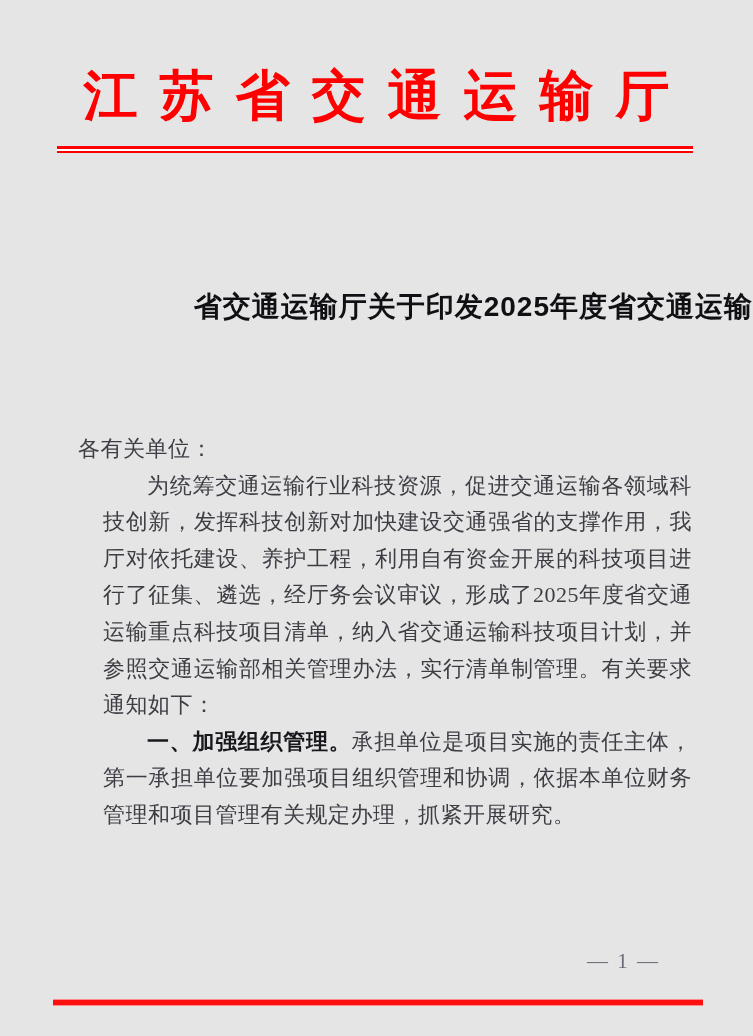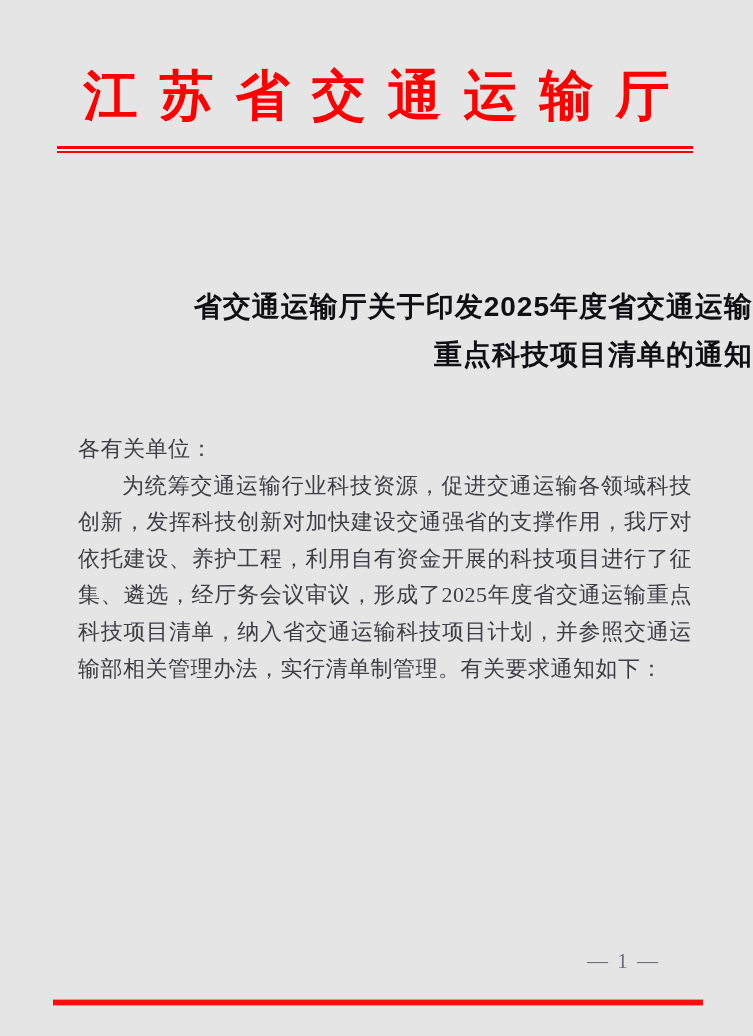--- a/index.html
+++ b/index.html
@@ -79,20 +79,21 @@
     color: #3d3d44;
     text-align: justify;
     letter-spacing: 0.5px;
     font-family: "Liberation Serif", serif;
   }
   .body-text p {
     margin: 0;
   }
   .body-text p.indent {
     text-indent: 2em;
+    margin-left: 25px;
   }
   .section-lead {
     font-family: "Liberation Sans", sans-serif;
     font-weight: bold;
     color: #17171c;
   }
   
   .page-number {
     position: absolute;
     top: 949px;
@@ -128,27 +129,29 @@
 
   <div class="letterhead">
     <span class="spread">江苏省交通运输厅</span>
   </div>
 
   <div class="letterhead-divider"></div>
 
 
   <div class="doc-title">
     <div>省交通运输厅关于印发2025年度省交通运输</div>
-    <div>重点科技项目清单的通知</div>
   </div>
 
   <div class="body-text">
     <p>各有关单位：</p>
     <p class="indent">
       <span>为统筹交通运输行业科技资源，促进交通运输各领域科技创新，发挥科技创新对加快建设交通强省的支撑作用，我厅对依托建设、养护工程，利用自有资金开展的科技项目进行了征集、遴选，经厅务会议审议，形成了2025年度省交通运输重点科技项目清单，纳入省交通运输科技项目计划，并参照交通运输部相关管理办法，实行清单制管理。有关要求通知如下：</span>
+    </p>
+    <p class="indent">
+      <span class="section-lead">一、加强组织管理。</span><span>承担单位是项目实施的责任主体，第一承担单位要加强项目组织管理和协调，依据本单位财务管理和项目管理有关规定办理，抓紧开展研究。</span>
     </p>
   </div>
 
   <div class="page-number">
     <span class="page-number-inner">— 1 —</span>
   </div>
 
   <div class="footer-divider"></div>
 
 </div>

